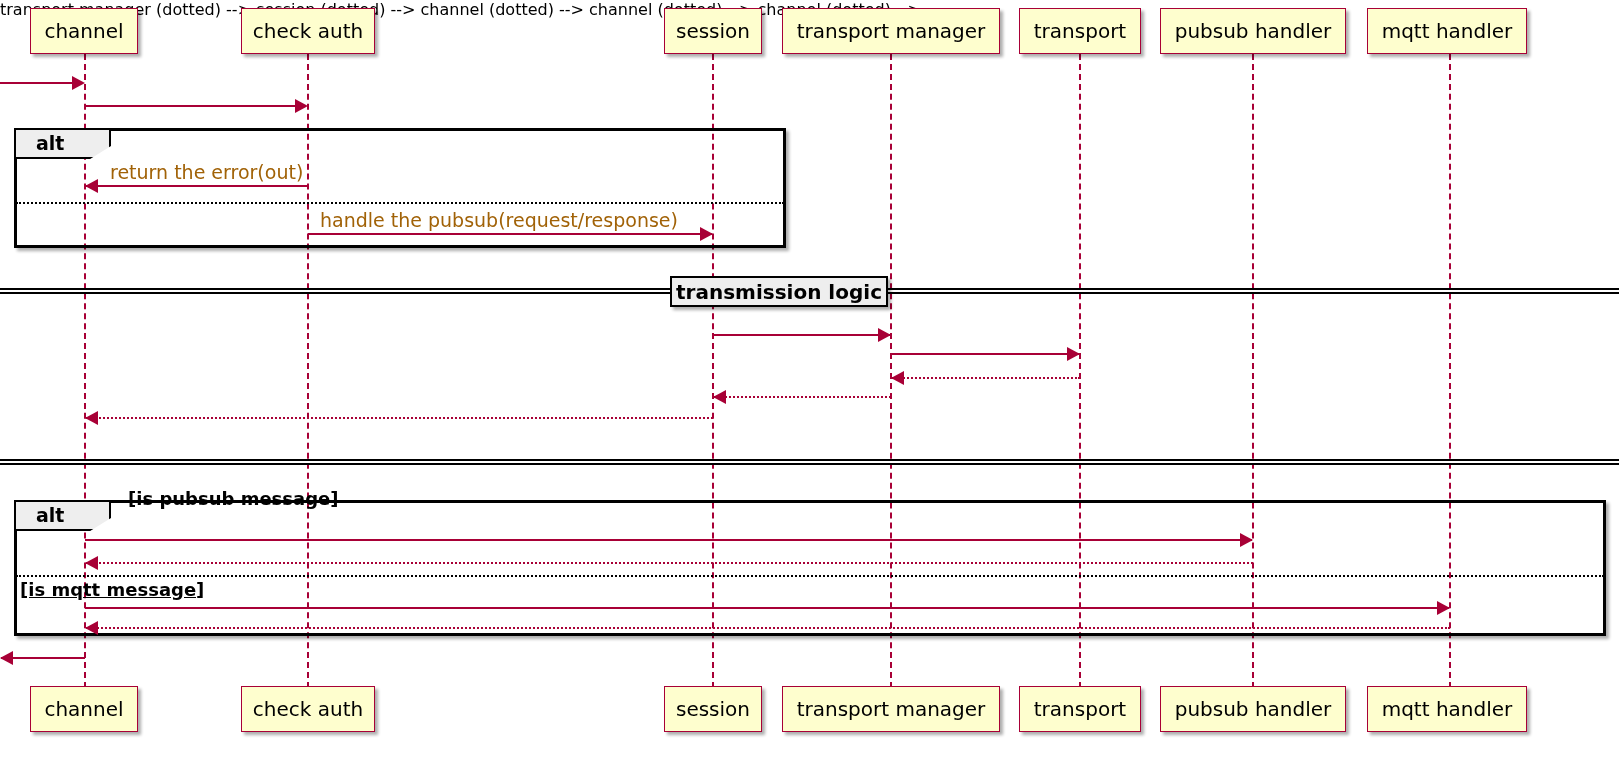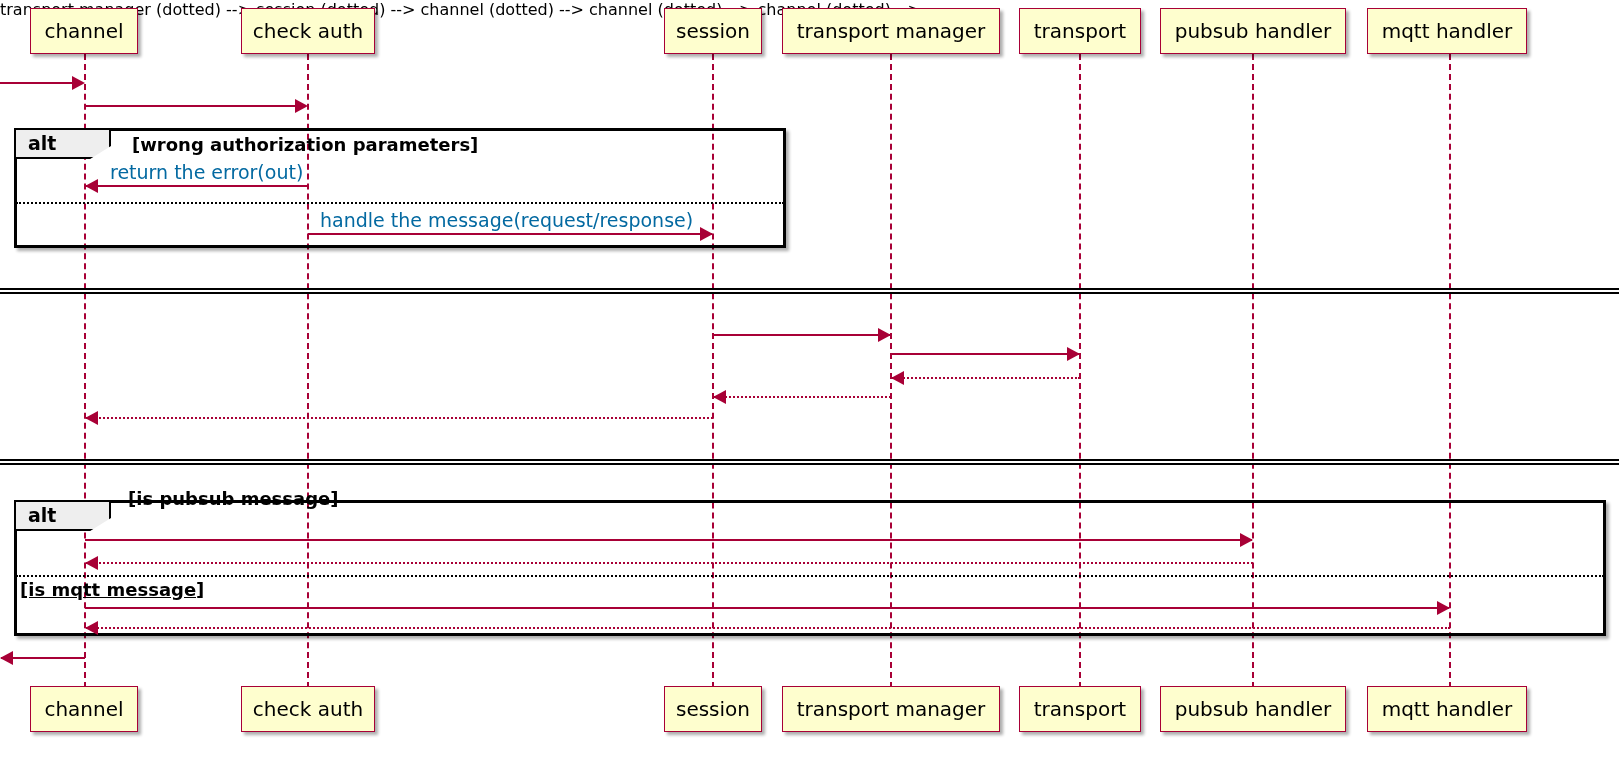--- a/index.html
+++ b/index.html
@@ -40,42 +40,42 @@
     width:0;height:0;
     border-top:7px solid transparent;
     border-bottom:7px solid transparent;
   }
   .arrowhead.right{ border-left:13px solid #A80036; }
   .arrowhead.left{ border-right:13px solid #A80036; }
 
   .msglabel{
     position:absolute;
     font-size:19px;
-    color:#0369a1;
+    color:#a16207;
     white-space:nowrap;
     line-height:1;
   }
 
   
   .group{
     position:absolute;
     border:3px solid #000000;
     background:transparent;
     box-shadow:3px 3px 3px rgba(0,0,0,0.32);
     box-sizing:border-box;
   }
   .group-tab{
     position:absolute;
     background:#EEEEEE;
     color:#000000;
     font-size:19px;
     font-weight:bold;
     line-height:1;
     display:flex;align-items:center;
-    padding-left:12px;
+    padding-left:20px;
     box-sizing:border-box;
     border-right:2px solid #000000;
     border-bottom:2px solid #000000;
     clip-path:polygon(0 0,100% 0,100% 55%,78% 100%,0 100%);
   }
   .group-label{
     position:absolute;
     font-size:18px;
     font-weight:bold;
     color:#000000;
@@ -120,30 +120,32 @@
   <div class="lifeline" style="left:84px;  top:54px; height:634px;"></div>
   <div class="lifeline" style="left:307px; top:54px; height:634px;"></div>
   <div class="lifeline" style="left:712px; top:54px; height:634px;"></div>
   <div class="lifeline" style="left:890px; top:54px; height:634px;"></div>
   <div class="lifeline" style="left:1079px;top:54px; height:634px;"></div>
   <div class="lifeline" style="left:1252px;top:54px; height:634px;"></div>
   <div class="lifeline" style="left:1449px;top:54px; height:634px;"></div>
 
   
   <div class="divider-bar" style="left:0px; top:288px; width:1619px;"></div>
+  <div class="divider-box" style="left:670px; top:276px; width:218px; height:31px;">
+    <span>transmission logic</span>
+  </div>
 
   
   <div class="divider-bar" style="left:0px; top:459px; width:1619px;"></div>
 
   
   <div class="group" style="left:14px; top:128px; width:772px; height:120px;"></div>
   <div class="group-tab" style="left:16px; top:130px; width:95px; height:29px;">
     <span>alt</span>
   </div>
-  <div class="group-label" style="left:132px; top:136px;">[wrong authorization parameters]</div>
   <div class="group-else" style="left:16px; top:202px; width:768px;"></div>
 
   
   <div class="group" style="left:14px; top:500px; width:1592px; height:136px;"></div>
   <div class="group-tab" style="left:16px; top:502px; width:95px; height:29px;">
     <span>alt</span>
   </div>
   <div class="group-label" style="left:128px; top:490px;">[is pubsub message]</div>
   <div class="group-else" style="left:16px; top:575px; width:1588px;"></div>
   <div class="group-label" style="left:20px; top:581px;text-decoration:underline;">[is mqtt message]</div>
@@ -159,21 +161,21 @@
   <div class="arrowhead right" style="left:295px; top:99px;"></div>
 
   
   <div class="msgline" style="left:86px; top:185px; width:222px;"></div>
   <div class="arrowhead left" style="left:85px; top:179px;"></div>
   <div class="msglabel" style="left:110px; top:163px;">return the error(out)</div>
 
   
   <div class="msgline" style="left:308px; top:233px; width:404px;"></div>
   <div class="arrowhead right" style="left:700px; top:227px;"></div>
-  <div class="msglabel" style="left:320px; top:211px;">handle the message(request/response)</div>
+  <div class="msglabel" style="left:320px; top:211px;">handle the pubsub(request/response)</div>
 
   
   <div class="msgline" style="left:713px; top:334px; width:177px;"></div>
   <div class="arrowhead right" style="left:878px; top:328px;"></div>
 
   
   <div class="msgline" style="left:891px; top:353px; width:188px;"></div>
   <div class="arrowhead right" style="left:1067px; top:347px;"></div>
 
    transport manager (dotted) --&gt;

